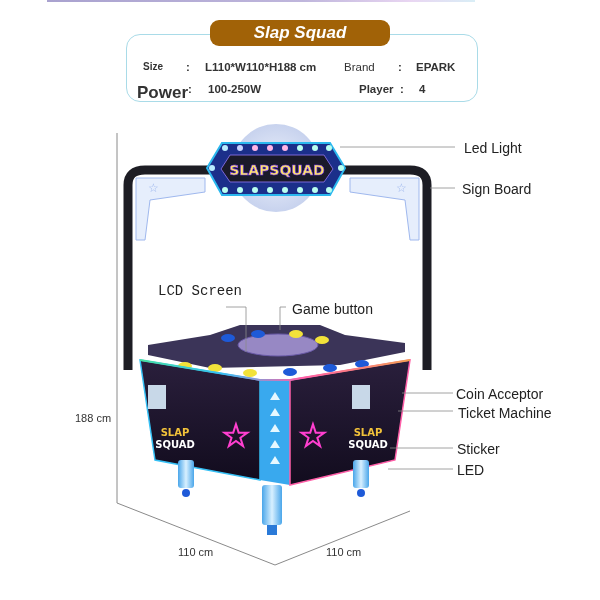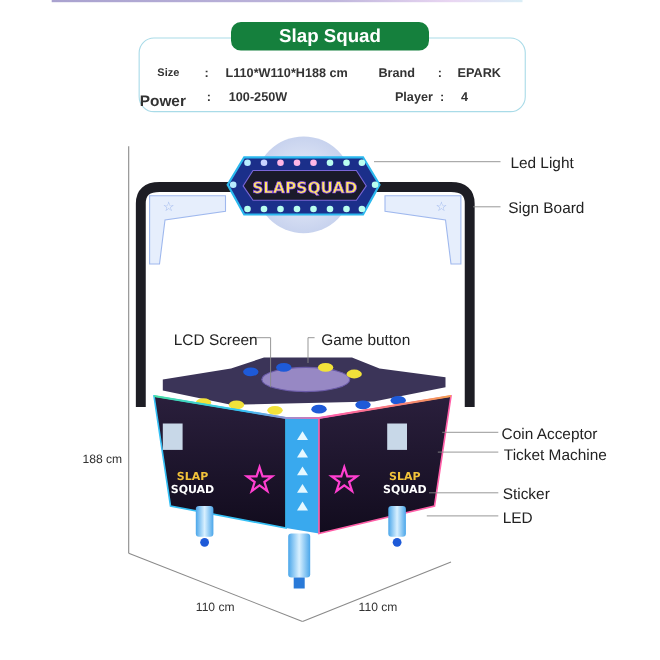--- a/index.html
+++ b/index.html
@@ -1,41 +1,41 @@
 <!DOCTYPE html>
 <html><head>
   <meta charset="utf-8">
   <style>
     html, body { margin: 0; padding: 0; background: #ffffff; }
     body { width: 600px; height: 600px; position: relative; overflow: hidden; font-family: "Liberation Sans", sans-serif; color: #333; }
     .topbar { position: absolute; left: 47px; top: 0; width: 428px; height: 2px; background: linear-gradient(90deg, #a9a2cf, #bfb6dc 60%, #e9d6f2 85%, #d9eef6); }
     .spec-box { position: absolute; left: 126px; top: 34px; width: 350px; height: 66px; border: 1px solid #a9dbe8; border-radius: 14px; background: #fff; }
-    .title-pill { position: absolute; left: 210px; top: 20px; width: 180px; height: 26px; background: #15803d; border-radius: 9px; color: #fff; font-weight: bold; font-size: 17px; line-height: 26px; text-align: center; }
+    .title-pill { position: absolute; left: 210px; top: 20px; width: 180px; height: 26px; background: #a16207; border-radius: 9px; color: #fff; font-weight: bold; font-size: 17px; line-height: 26px; text-align: center; font-style: italic; }
     .spec { position: absolute; white-space: nowrap; }
     .callout { position: absolute; font-size: 14px; color: #222; white-space: nowrap; }
     .dim-label { position: absolute; font-size: 11px; color: #333; white-space: nowrap; }
     svg { position: absolute; left: 0; top: 0; }
   </style>
 </head>
 <body>
 
 <div class="topbar"></div>
 
 <div class="spec-box"></div>
 <div class="title-pill">Slap Squad</div>
 
 <div class="spec" style="left:143px; top:61px; font-size:10px; font-weight:bold;">Size</div>
 <div class="spec" style="left:186px; top:61px; font-size:11.5px; font-weight:bold;">:</div>
 <div class="spec" style="left:205px; top:61px; font-size:11.5px; font-weight:bold;">L110*W110*H188 cm</div>
 
-<div class="spec" style="left:127px; top:83px; font-size:14px; font-weight:bold;text-align:center;">Power</div>
+<div class="spec" style="left:137px; top:83px; font-size:17px; font-weight:bold;text-align:center;">Power</div>
 <div class="spec" style="left:188px; top:83px; font-size:11.5px; font-weight:bold;">:</div>
 <div class="spec" style="left:208px; top:83px; font-size:11.5px; font-weight:bold;">100-250W</div>
 
-<div class="spec" style="left:344px; top:61px; font-size:11.5px; font-weight:bold;">Brand</div>
+<div class="spec" style="left:344px; top:61px; font-size:11.5px; font-weight:normal;">Brand</div>
 <div class="spec" style="left:398px; top:61px; font-size:11.5px; font-weight:bold;">:</div>
 <div class="spec" style="left:416px; top:61px; font-size:11.5px; font-weight:bold;">EPARK</div>
 
 <div class="spec" style="left:359px; top:83px; font-size:11.5px; font-weight:bold;">Player</div>
 <div class="spec" style="left:400px; top:83px; font-size:11.5px; font-weight:bold;">:</div>
 <div class="spec" style="left:419px; top:83px; font-size:11.5px; font-weight:bold;">4</div>
 
 <svg width="600" height="600" viewBox="0 0 600 600">
   <defs>
     <linearGradient id="bodyGrad" x1="0" y1="0" x2="0" y2="1">
@@ -145,21 +145,21 @@
   <line x1="286" y1="307" x2="280" y2="307" stroke="#8a8a8a" stroke-width="0.8"></line>
   <line x1="280" y1="307" x2="280" y2="330" stroke="#8a8a8a" stroke-width="0.8"></line>
   <line x1="402" y1="393" x2="453" y2="393" stroke="#8a8a8a" stroke-width="0.8"></line>
   <line x1="398" y1="411" x2="453" y2="411" stroke="#8a8a8a" stroke-width="0.8"></line>
   <line x1="390" y1="448" x2="453" y2="448" stroke="#8a8a8a" stroke-width="0.8"></line>
   <line x1="388" y1="469" x2="453" y2="469" stroke="#8a8a8a" stroke-width="0.8"></line>
 </svg>
 
 <div class="callout" style="left:464px; top:140px;">Led Light</div>
 <div class="callout" style="left:462px; top:181px;">Sign Board</div>
-<div class="callout" style="left:158px; top:301px;">LCD Screen</div>
+<div class="callout" style="left:158px; top:283px;font-family:Liberation Mono, monospace;">LCD Screen</div>
 <div class="callout" style="left:292px; top:301px;">Game button</div>
 <div class="callout" style="left:456px; top:386px;">Coin Acceptor</div>
 <div class="callout" style="left:458px; top:405px;">Ticket Machine</div>
 <div class="callout" style="left:457px; top:441px;">Sticker</div>
 <div class="callout" style="left:457px; top:462px;">LED</div>
 
 <div class="dim-label" style="left:75px; top:412px;">188 cm</div>
 <div class="dim-label" style="left:178px; top:546px;">110 cm</div>
 <div class="dim-label" style="left:326px; top:546px;">110 cm</div>
 

